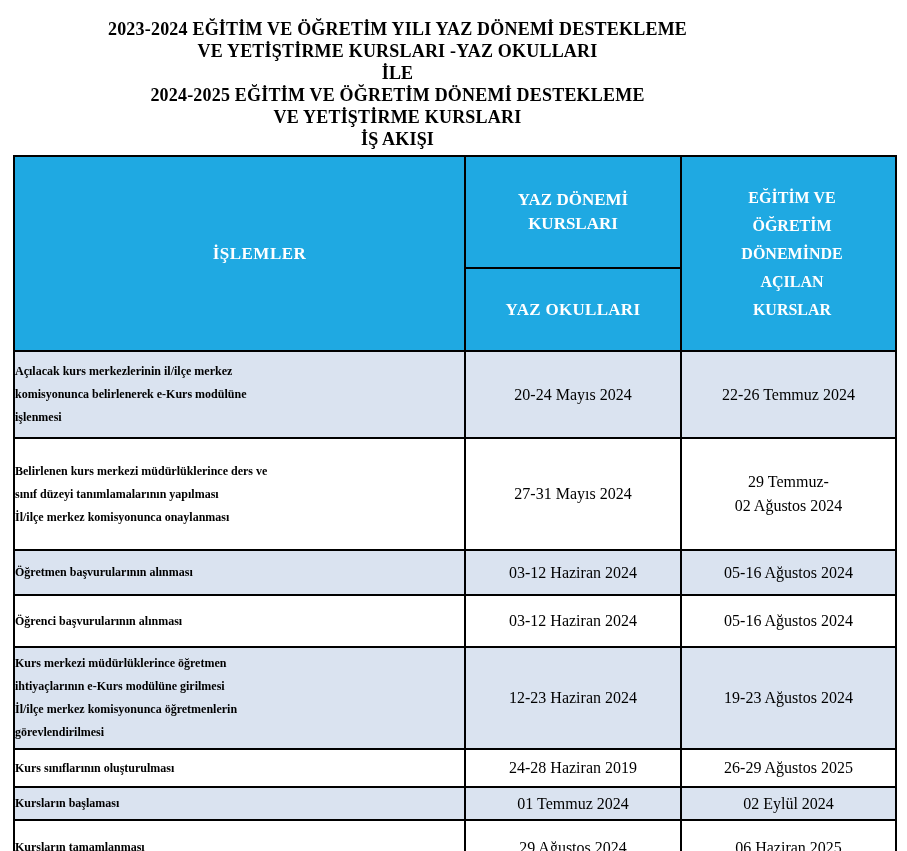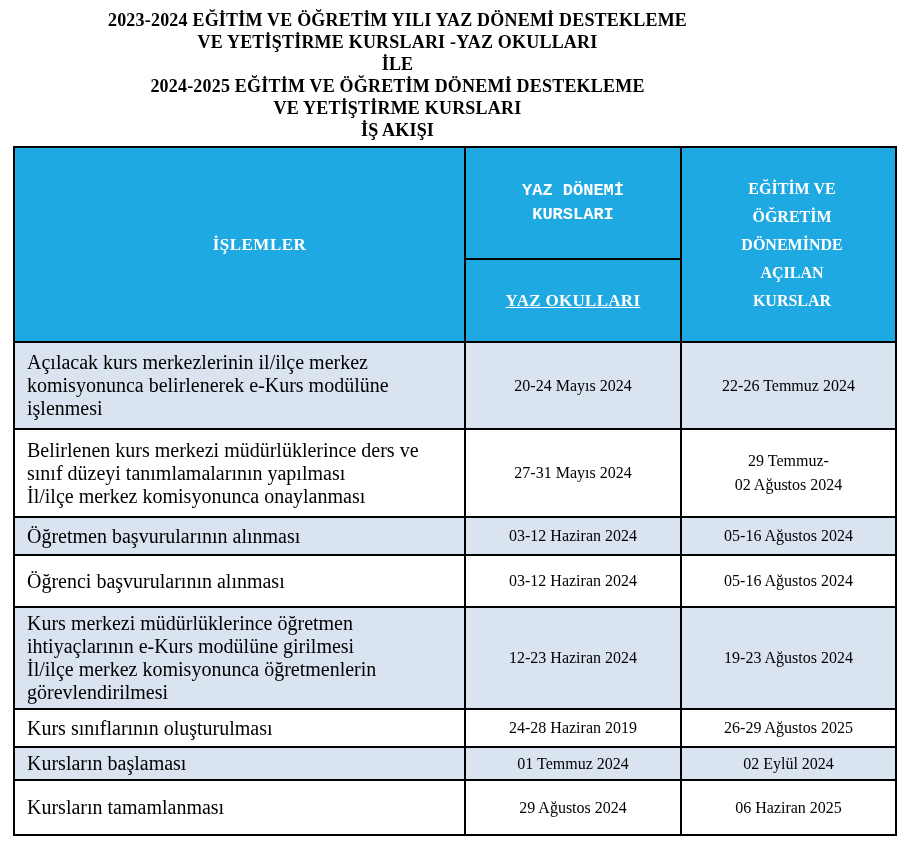--- a/index.html
+++ b/index.html
@@ -13,21 +13,21 @@
   html, body { background: #FFFFFF; }
   body {
     width: 907px;
     height: 851px;
     overflow: hidden;
     font-family: "Liberation Serif", "DejaVu Serif", serif;
     color: var(--body-text);
   }
   .doc-title {
     width: 795px;
-    padding-top: 9px;
+    padding-top: 18px;
     font-weight: bold;
     font-size: 18px;
     line-height: 22px;
     text-align: center;
     white-space: pre-line;
     letter-spacing: 0.2px;
   }
   table.schedule {
     border-collapse: collapse;
     table-layout: fixed;
@@ -47,39 +47,39 @@
     color: var(--header-text);
     font-weight: bold;
     font-size: 17px;
     text-align: center;
     vertical-align: middle;
     white-space: pre-line;
   }
   thead tr.hdr-top { height: 112px; }
   thead tr.hdr-bottom { height: 83px; }
   th.th-islemler { letter-spacing: 0.5px; padding-left: 40px; }
-  th.th-yaz-donemi { line-height: 24px; font-family: Liberation Mono, monospace; }
+  th.th-yaz-donemi { line-height: 24px; }
   th.th-egitim { line-height: 28px; font-size: 16px; padding-left: 7px; }
-  th.th-yaz-okullari { letter-spacing: 0.3px; text-decoration: underline; }
+  th.th-yaz-okullari { letter-spacing: 0.3px; }
 
   tbody tr:nth-child(odd) { background: var(--row-alt-bg); }
   tbody tr:nth-child(1) { height: 87px; }
-  tbody tr:nth-child(2) { height: 88px; }
-  tbody tr:nth-child(3) { height: 38px; }
+  tbody tr:nth-child(2) { height: 112px; }
+  tbody tr:nth-child(3) { height: 45px; }
   tbody tr:nth-child(4) { height: 52px; }
   tbody tr:nth-child(5) { height: 93px; }
   tbody tr:nth-child(6) { height: 38px; }
   tbody tr:nth-child(7) { height: 28px; margin-left: 8px; }
   tbody tr:nth-child(8) { height: 55px; }
 
   td.islem {
-    font-weight: normal;
-    font-size: 20px;
+    font-weight: bold;
+    font-size: 12px;
     line-height: 23px;
-    padding: 4px 6px 4px 12px;
+    padding: 4px 6px 4px 0;
     vertical-align: middle;
     white-space: pre-line;
   }
   td.date {
     font-size: 16px;
     line-height: 24px;
     text-align: center;
     vertical-align: middle;
     white-space: pre-line;
   }

